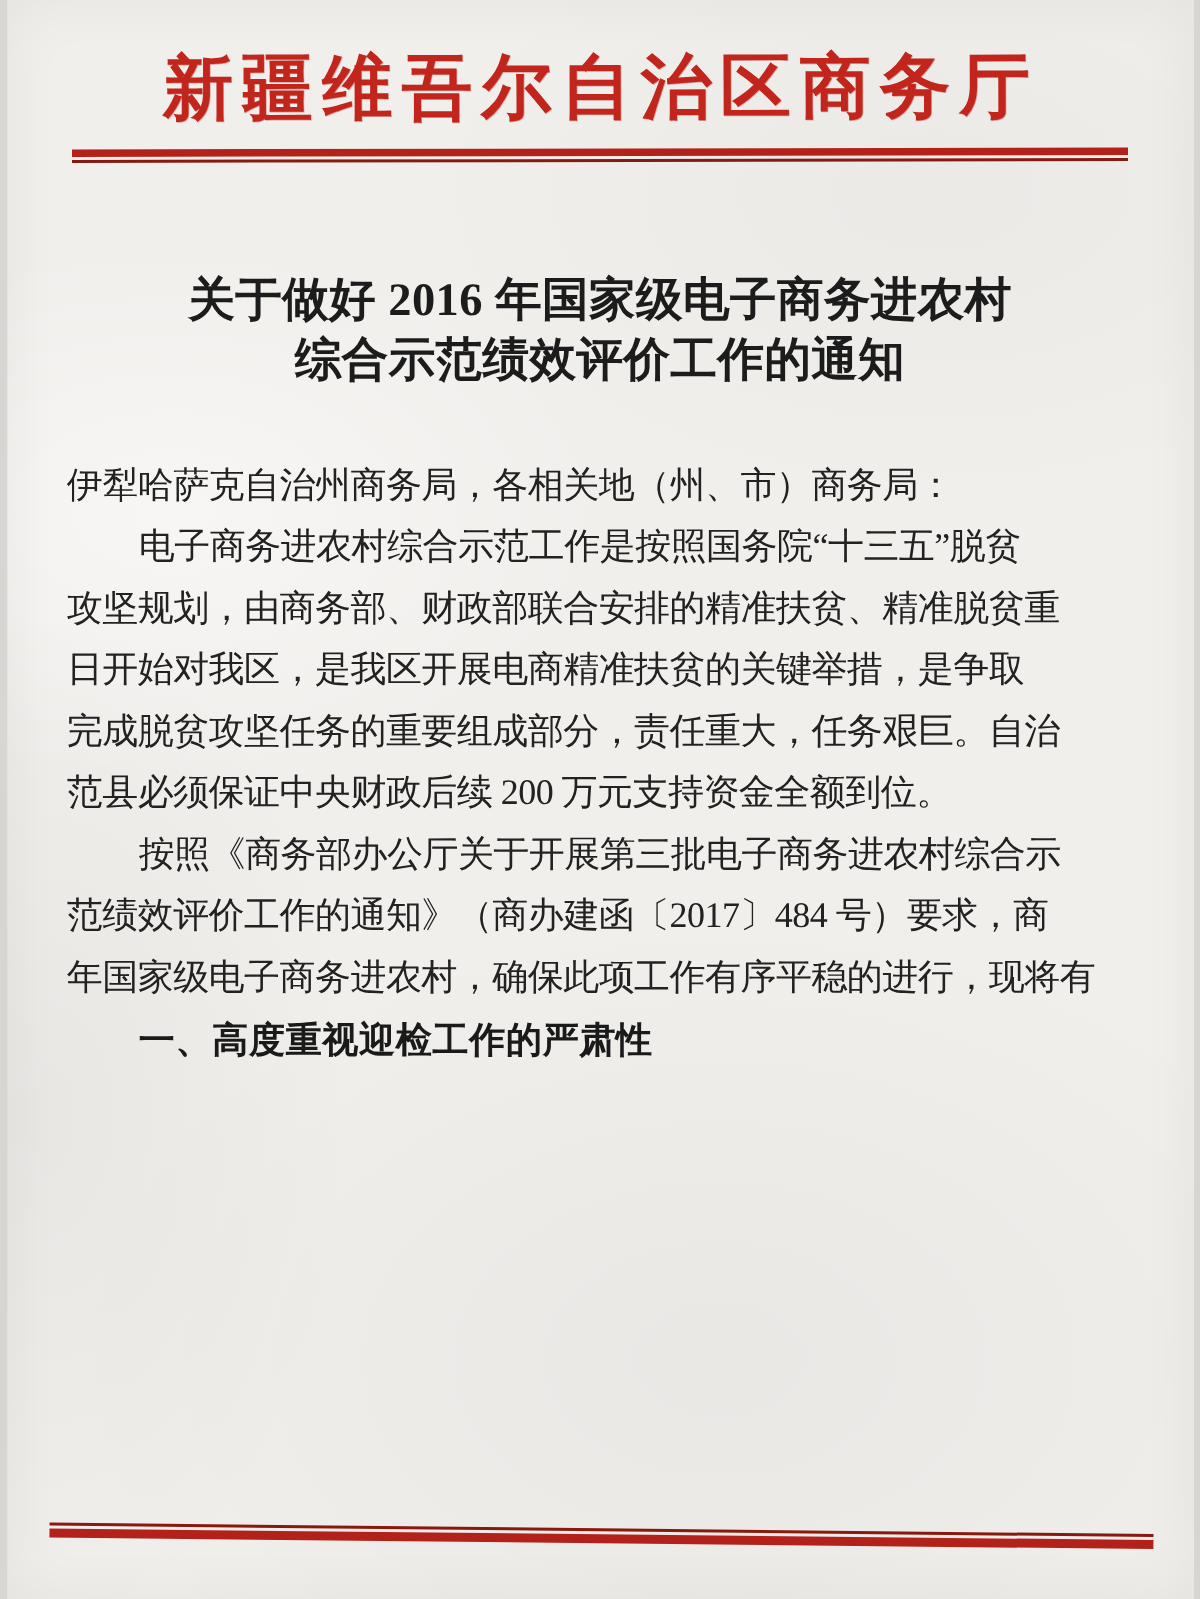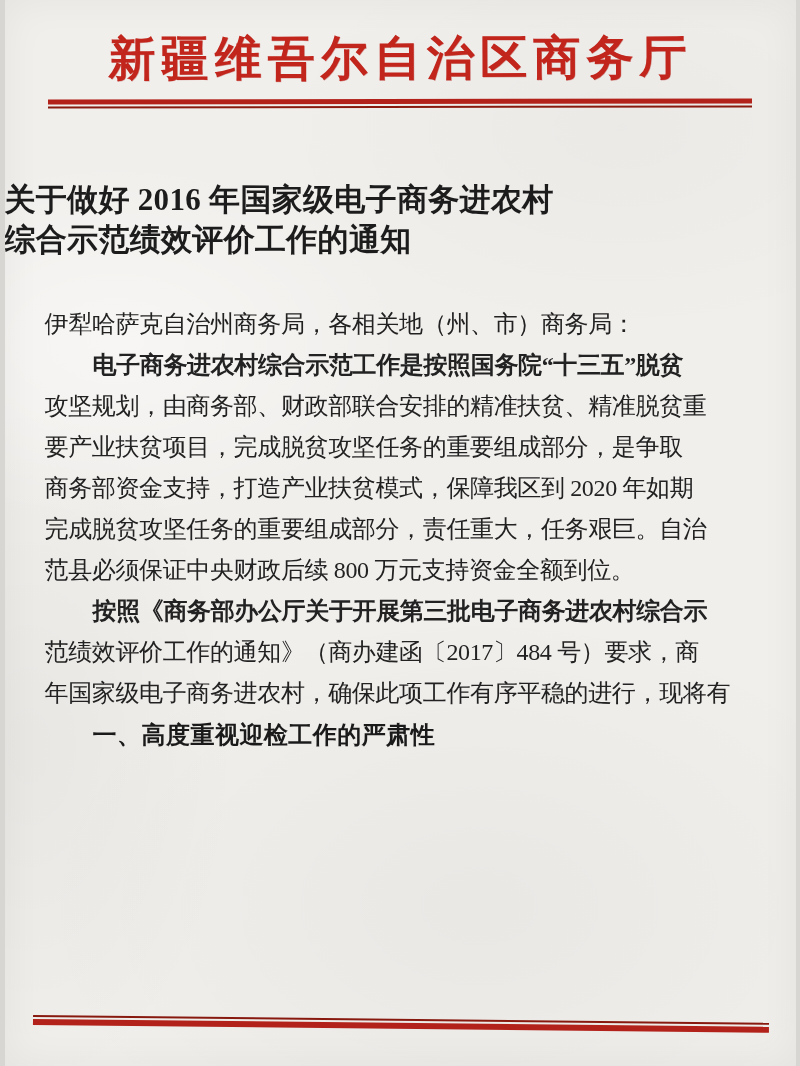--- a/index.html
+++ b/index.html
@@ -41,20 +41,21 @@
     margin: 9px auto 0 auto;
     transform: rotate(-0.1deg);
   }
   .header-rule .thick { height: 5px; background: #b2221a; }
   .header-rule .gap   { height: 2px; }
   .header-rule .thin  { height: 2px; background: #87190f; }
 
   
   .doc-title {
     margin-top: 72px;
+    text-align: center;
     font-size: 31px;
     font-weight: bold;
     line-height: 40px;
     color: #1c1c1c;
     letter-spacing: 0.01em;
   }
 
   
   .doc-body {
     margin-top: 44px;
@@ -63,21 +64,21 @@
     color: #222;
   }
 
   .line {
     height: 41px;
     line-height: 41px;
     white-space: nowrap;
     letter-spacing: -0.015em;
   }
 
-  .indent { text-indent: 2em; font-weight: bold; }
+  .indent { text-indent: 2em; }
 
   .section-heading {
     font-family: "Liberation Sans", "DejaVu Sans", sans-serif;
     font-weight: bold;
     color: #1a1a1a;
     letter-spacing: 0.02em;
   }
 
   
   .bottom-rule {
@@ -110,24 +111,23 @@
     <div>综合示范绩效评价工作的通知</div>
   </div>
 
   <div class="doc-body">
 
     <div class="line">伊犁哈萨克自治州商务局，各相关地（州、市）商务局：</div>
 
     <div>
       <div class="line indent">电子商务进农村综合示范工作是按照国务院“十三五”脱贫</div>
       <div class="line">攻坚规划，由商务部、财政部联合安排的精准扶贫、精准脱贫重</div>
-      <div class="line">要产业扶贫项目，完成脱贫攻坚任务的重要组成部分，是争取</div>
-      <div class="line">商务部资金支持，打造产业扶贫模式，保障我区到 2020 年如期</div>
+      <div class="line">日开始对我区，是我区开展电商精准扶贫的关键举措，是争取</div>
       <div class="line">完成脱贫攻坚任务的重要组成部分，责任重大，任务艰巨。自治</div>
-      <div class="line">范县必须保证中央财政后续 800 万元支持资金全额到位。</div>
+      <div class="line">范县必须保证中央财政后续 200 万元支持资金全额到位。</div>
     </div>
 
     <div>
       <div class="line indent">按照《商务部办公厅关于开展第三批电子商务进农村综合示</div>
       <div class="line">范绩效评价工作的通知》（商办建函〔2017〕484 号）要求，商</div>
       <div class="line">年国家级电子商务进农村，确保此项工作有序平稳的进行，现将有</div>
     </div>
 
     <div class="line indent section-heading">一、高度重视迎检工作的严肃性</div>
 

